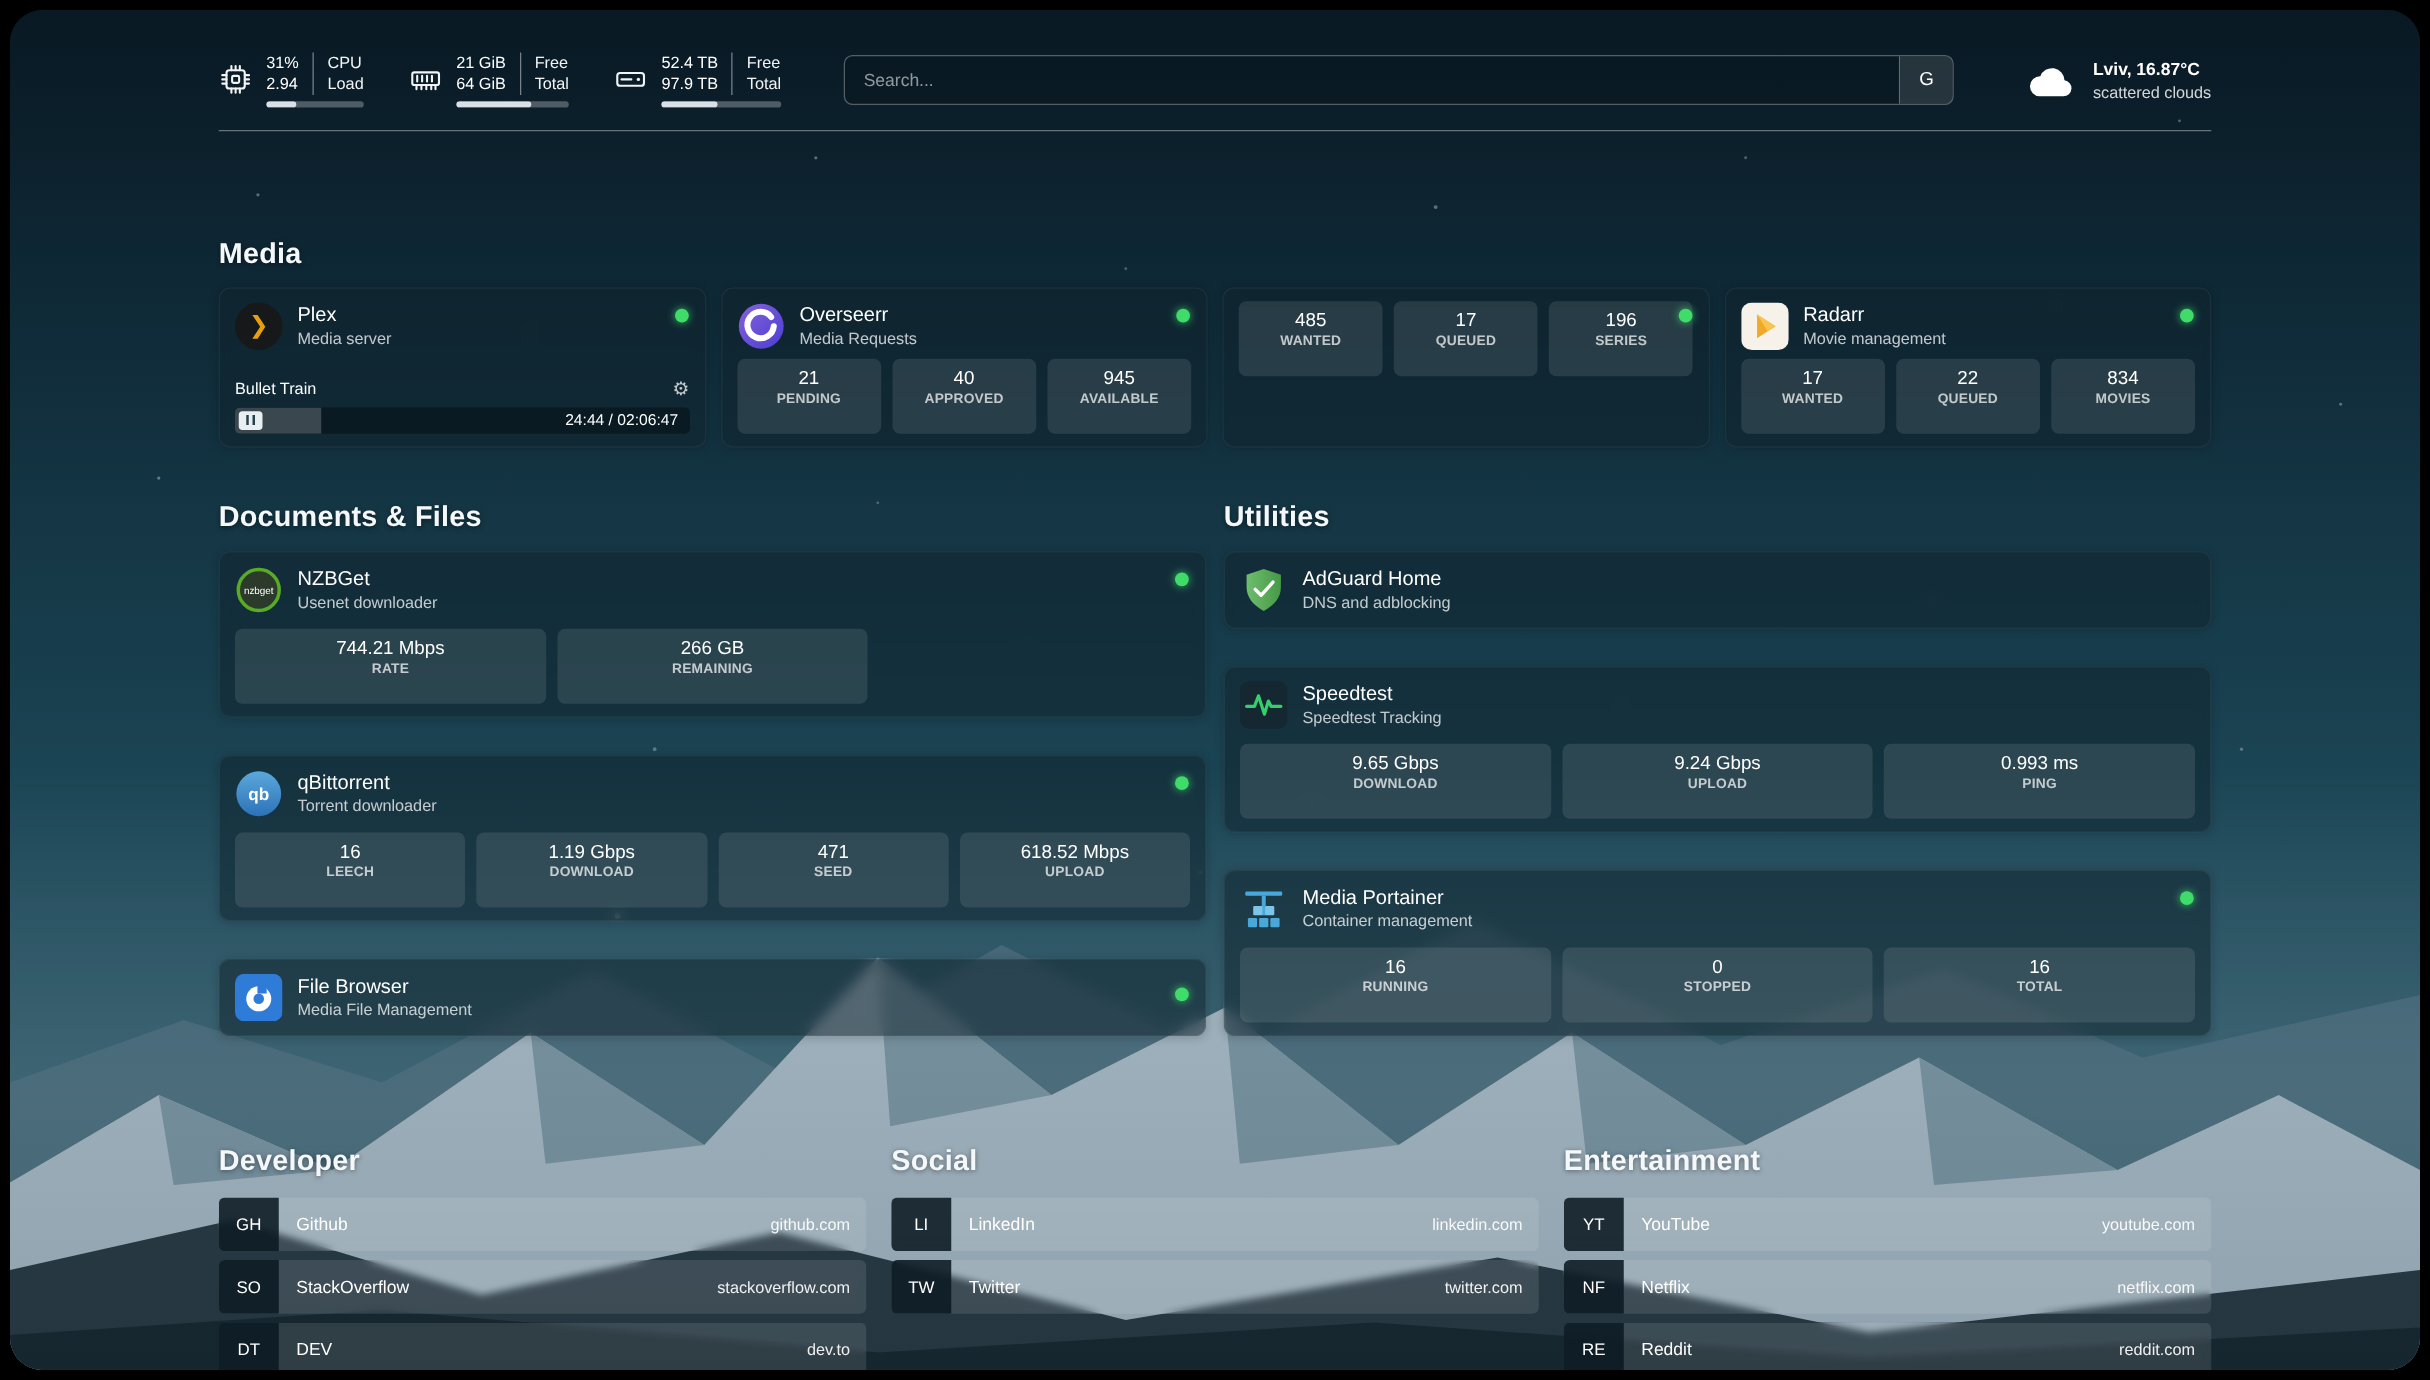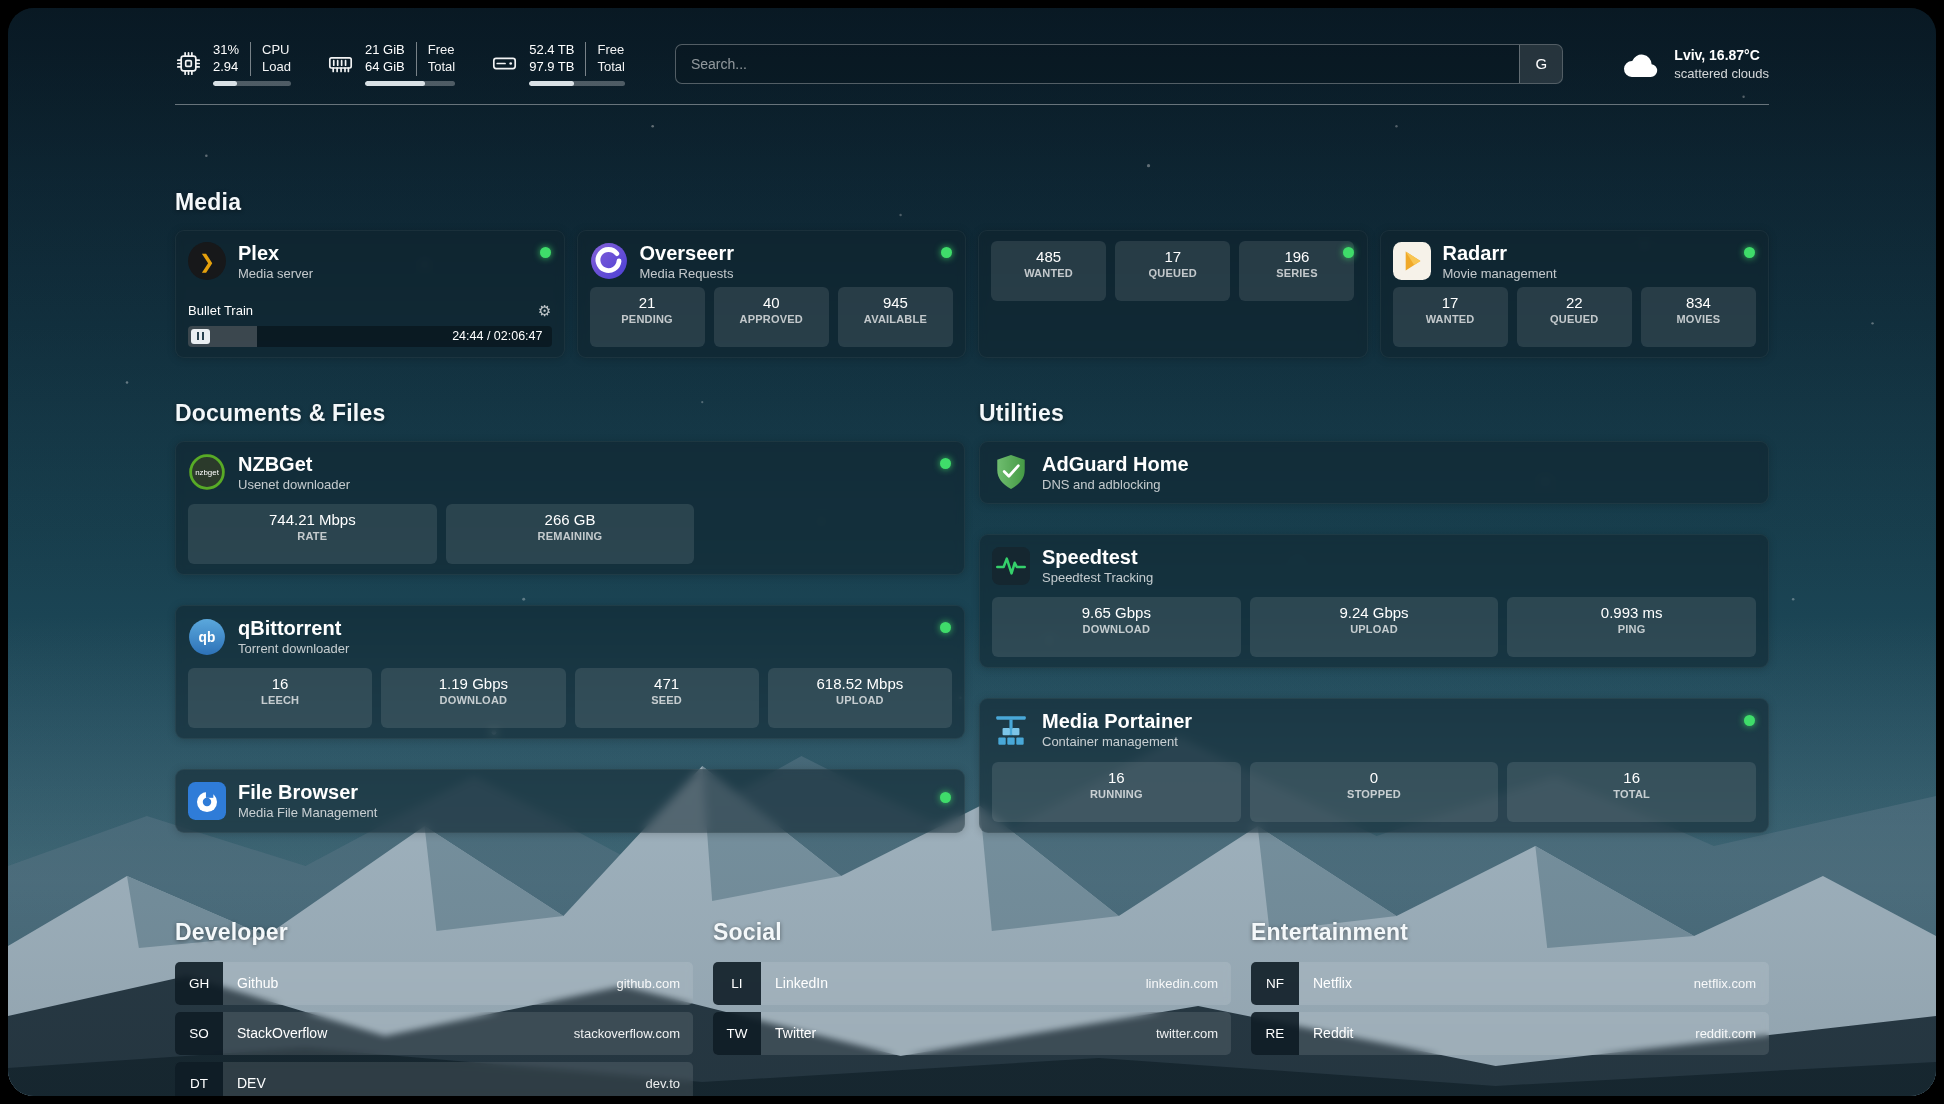--- a/index.html
+++ b/index.html
@@ -70,21 +70,21 @@
     position:relative;background:rgba(15,34,45,.52);
     border:1px solid rgba(255,255,255,.05);
     border-radius:9px;padding:10px 12px;box-sizing:border-box;
     backdrop-filter:blur(5px);box-shadow:0 1px 8px rgba(0,0,0,.18);
   }
   .media-grid .card{height:128px;display:flex;flex-direction:column;justify-content:space-between;}
   .card-head{display:flex;align-items:center;gap:12px;min-height:40px;}
   .svc-icon{width:38px;height:38px;flex:0 0 auto;display:flex;align-items:center;justify-content:center;}
   .svc-icon svg{width:38px;height:38px;}
   .titles{display:flex;flex-direction:column;line-height:1.25;}
-  .svc-name{font-size:20px;font-weight:700;color:#fff;}
+  .svc-name{font-size:16px;font-weight:400;color:#fff;}
   .svc-sub{font-size:13px;color:rgba(255,255,255,.75);}
   .dot{
     position:absolute;top:16px;right:13px;width:11px;height:11px;border-radius:50%;
     background:#3fdc6a;box-shadow:0 0 7px rgba(63,220,106,.85);
   }
   .stats{display:grid;gap:9px;}
   .stats-3{grid-template-columns:repeat(3,1fr);}
   .stats-4{grid-template-columns:repeat(4,1fr);}
   .docs-card .stats,.util-card .stats{margin-top:11px;}
   .stat{background:rgba(255,255,255,.10);border-radius:6px;padding:7px 4px 22px;text-align:center;}
@@ -597,20 +597,25 @@
         <div class="bm-row">
           <span class="bm-abbr">TW</span>
           <span class="bm-name">Twitter</span>
           <span class="bm-url">twitter.com</span>
         </div>
       </div>
 
       <div>
         <h2 class="section-heading bm-heading">Entertainment</h2>
         <div class="bm-row">
+          <span class="bm-abbr">YT</span>
+          <span class="bm-name">YouTube</span>
+          <span class="bm-url">youtube.com</span>
+        </div>
+        <div class="bm-row">
           <span class="bm-abbr">NF</span>
           <span class="bm-name">Netflix</span>
           <span class="bm-url">netflix.com</span>
         </div>
         <div class="bm-row">
           <span class="bm-abbr">RE</span>
           <span class="bm-name">Reddit</span>
           <span class="bm-url">reddit.com</span>
         </div>
       </div>

